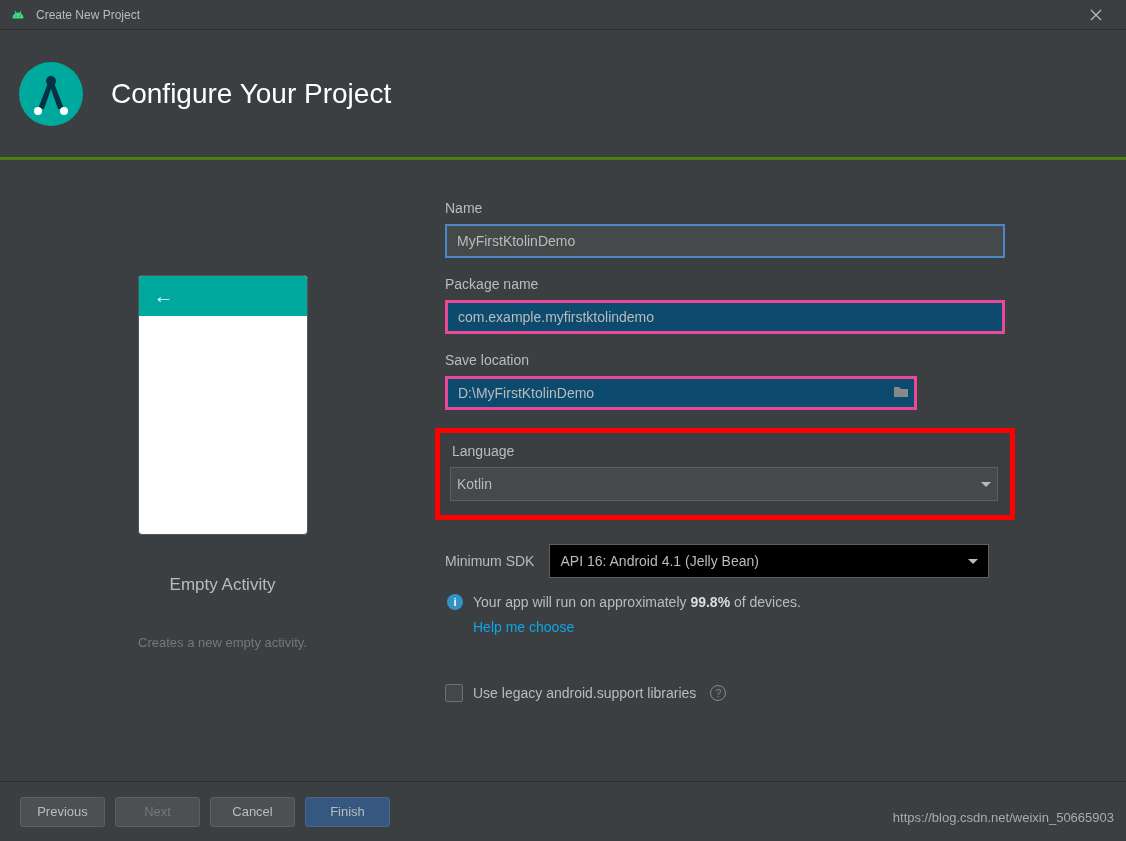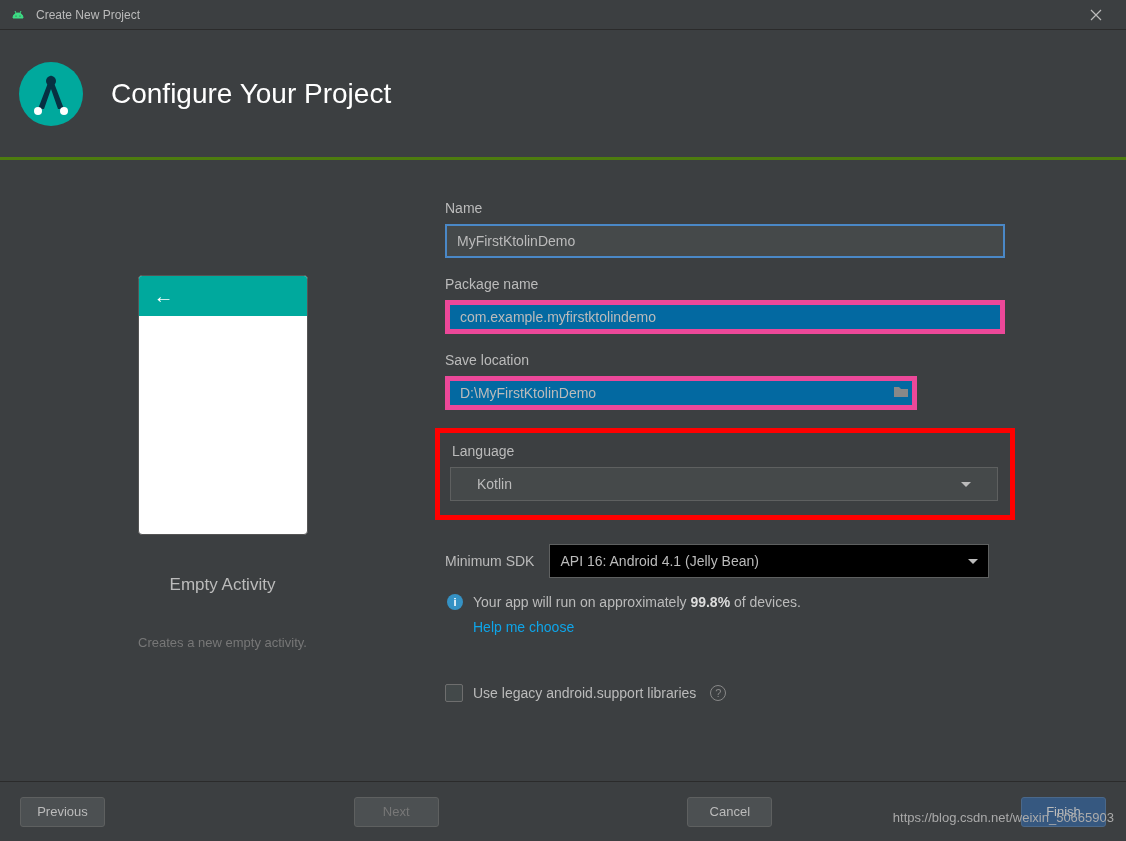--- a/index.html
+++ b/index.html
@@ -96,22 +96,22 @@
   .field-group { margin-bottom: 18px; }
   .field-label {
     font-size: 14px;
     color: #bbbbbb;
     margin-bottom: 8px;
     display: block;
   }
   .text-input {
     width: 560px;
     height: 34px;
-    background: #0369a1;
-    border: 5px solid #ec4899;
+    background: #0c4a6e;
+    border: 3px solid #ec4899;
     color: #bbbbbb;
     padding: 0 10px;
     font-size: 14px;
     outline: none;
   }
   .text-input.focused {
     border: 2px solid #4a88c7;
     background: #45494a;
     color: #bbbbbb;
   }
@@ -134,21 +134,21 @@
     width: 580px;
   }
   .highlighted-box .field-label { padding-left: 2px; }
   .highlighted-box .dropdown { width: 548px; }
   .dropdown {
     width: 560px;
     height: 34px;
     background: #45494a;
     border: 1px solid #5e6060;
     color: #bbbbbb;
-    padding: 0 26px;
+    padding: 0 6px;
     font-size: 14px;
     display: flex;
     align-items: center;
     justify-content: space-between;
     cursor: pointer;
   }
   .dropdown-arrow {
     width: 0; height: 0;
     border-left: 5px solid transparent;
     border-right: 5px solid transparent;
@@ -222,21 +222,21 @@
     margin-left: 4px;
     cursor: pointer;
   }
   .footer {
     position: absolute;
     bottom: 0; left: 0; right: 0;
     height: 60px;
     border-top: 1px solid #2b2b2b;
     display: flex;
     align-items: center;
-    justify-content: space-between;
+    justify-content: flex-start;
     padding: 0 20px;
     gap: 10px;
     background: #3c3f41;
   }
   .btn {
     min-width: 85px;
     height: 30px;
     background: #4c5052;
     border: 1px solid #5e6060;
     color: #bbbbbb;

